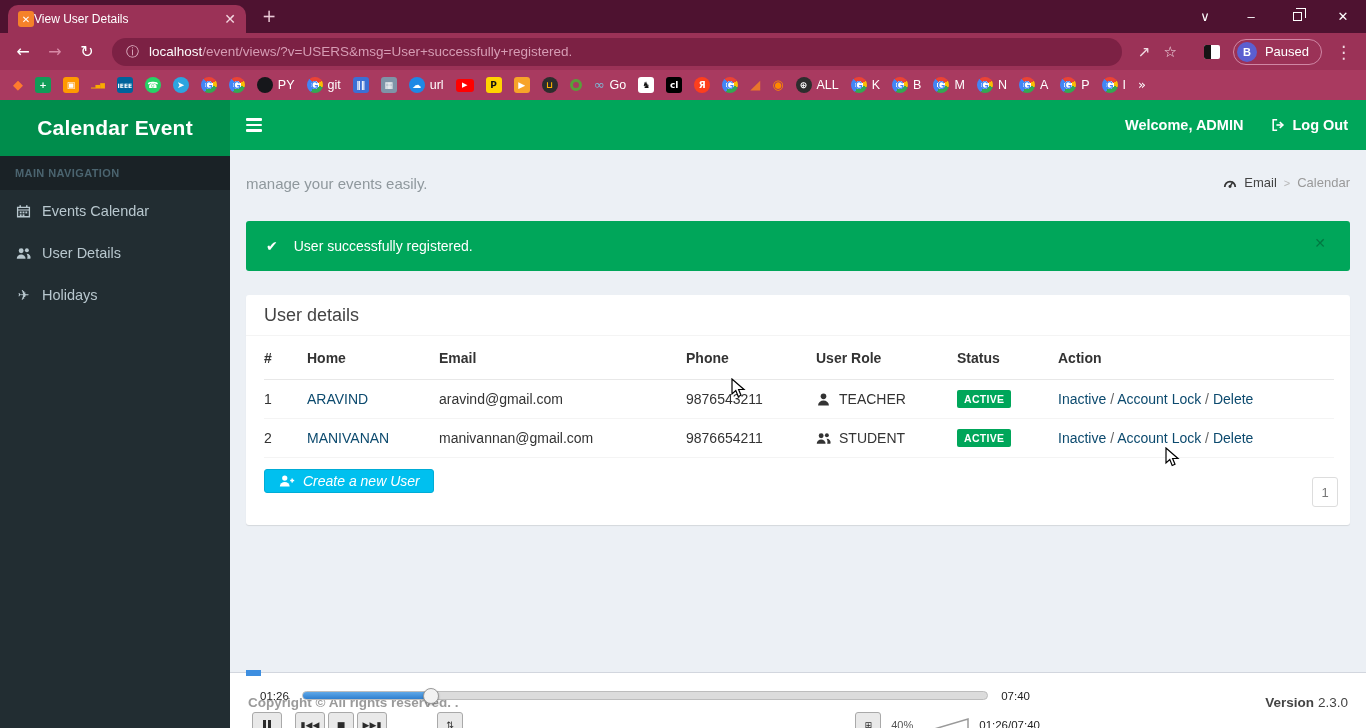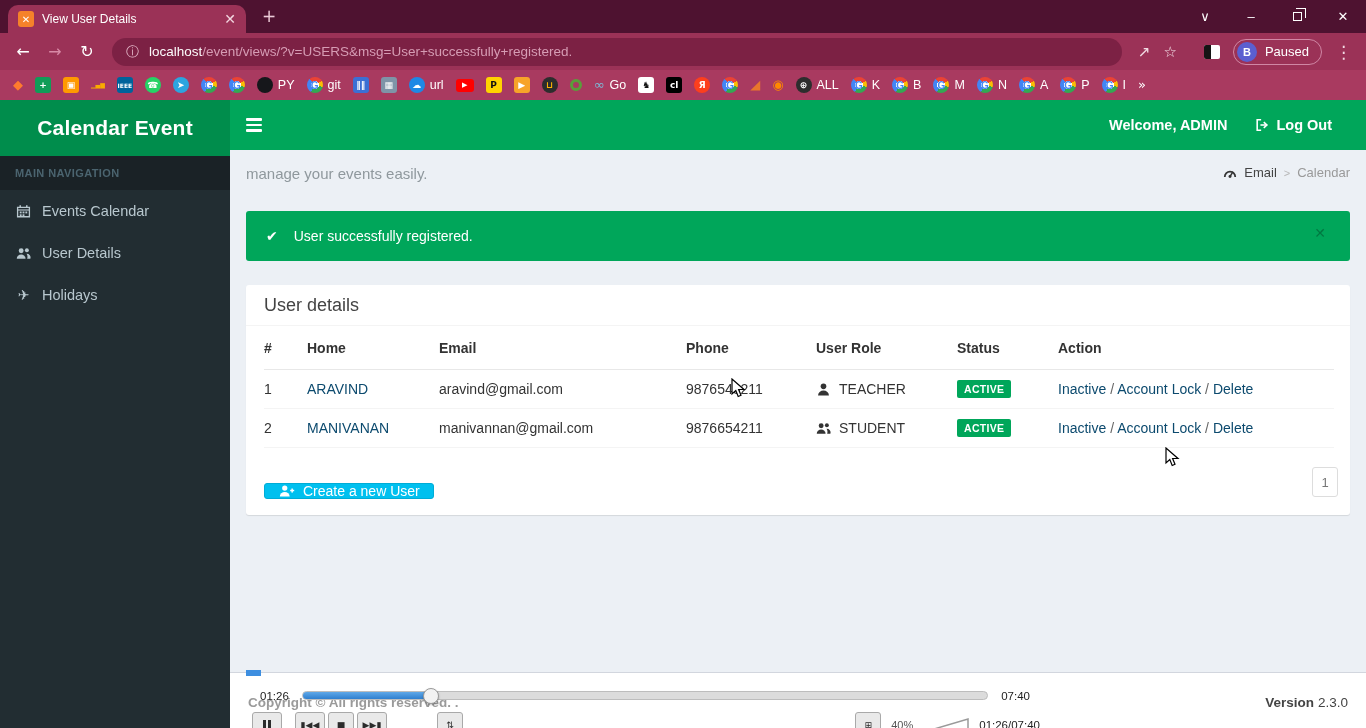--- a/index.html
+++ b/index.html
@@ -7,21 +7,21 @@
   body{font-family:"Liberation Sans",sans-serif;}
   .page{position:relative;width:1366px;height:728px;overflow:hidden;background:#ecf0f5;}
   .glyph{font-family:"DejaVu Sans",sans-serif;}
 
   
   .titlebar{height:33px;background:#4e1230;position:relative;display:flex;align-items:flex-end;}
   .tab{position:absolute;left:8px;top:5px;width:238px;height:28px;background:#9b3257;border-radius:10px 10px 0 0;
        display:flex;align-items:center;padding:0 10px;color:#fff;}
   .tab-fav{width:16px;height:16px;border-radius:3px;background:#f5822a;color:#fff;font-size:10px;font-weight:bold;
        display:flex;align-items:center;justify-content:center;flex:none;}
-  .tab-title{font-size:12px;margin-left:8px;white-space:nowrap;overflow:hidden;flex:1;}
+  .tab-title{font-size:12px;margin-left:0;white-space:nowrap;overflow:hidden;flex:1;}
   .tab-close{font-size:14px;color:#f3d6e0;margin-left:6px;cursor:default;}
   .newtab{position:absolute;left:262px;top:8px;color:#eccbd7;font-size:17px;line-height:17px;}
   .win-controls{position:absolute;right:0;top:0;height:33px;display:flex;align-items:center;color:#fff;}
   .win-btn{width:46px;height:33px;display:flex;align-items:center;justify-content:center;font-size:13px;}
   .restore-ic{width:9px;height:9px;border:1.3px solid #fff;position:relative;background:transparent;}
   .restore-ic::before{content:'';position:absolute;left:2.2px;top:-4.6px;width:9px;height:9px;
        border:1.3px solid #fff;border-left:none;border-bottom:none;}
 
   .toolbar{height:37px;background:#9b3257;display:flex;align-items:center;padding:0 10px;gap:6px;}
   .nav-ic{width:26px;text-align:center;font-size:16px;color:#fff;}
@@ -65,26 +65,26 @@
   .side-list{list-style:none;}
   .side-item{display:flex;align-items:flex-end;gap:10px;color:#b8c7ce;font-size:14.5px;padding:13px 15px;cursor:default;}
   .side-item .ic{width:17px;height:16px;flex:none;display:flex;align-items:center;justify-content:center;}
   .side-item svg{width:15px;height:15px;}
   .plane-g{font-family:"DejaVu Sans",sans-serif;font-size:14px;line-height:15px;}
 
   .main{flex:1;background:#ecf0f5;position:relative;min-width:0;}
   .navbar{height:50px;background:#00a65a;display:flex;align-items:center;color:#fff;}
   .hamburger{width:48px;height:50px;display:flex;flex-direction:column;align-items:center;justify-content:center;gap:3px;}
   .hamburger span{display:block;width:16px;height:2.4px;background:#fff;border-radius:1px;}
-  .nav-right{margin-left:auto;display:flex;align-items:center;gap:28px;padding-right:34px;}
+  .nav-right{margin-left:auto;display:flex;align-items:center;gap:28px;padding-right:18px;}
   .welcome{font-size:14.5px;font-weight:bold;}
   .logout{display:flex;align-items:center;gap:7px;font-size:14.5px;font-weight:bold;}
   .logout svg{width:14px;height:14px;}
 
-  .content-hd{margin:15px 16px 0;height:32px;display:flex;justify-content:space-between;align-items:flex-start;}
+  .content-hd{margin:25px 16px 0;height:32px;display:flex;justify-content:space-between;align-items:flex-start;}
   .subtitle{color:#8f989d;font-size:15px;}
   .breadcrumb{display:flex;align-items:center;gap:7px;font-size:13px;color:#444;}
   .breadcrumb svg{width:14px;height:14px;color:#333;}
   .crumb-sep{color:#b7b7b7;font-size:11px;}
   .crumb-current{color:#999;}
 
   .alert{margin:14px 16px 0;height:50px;background:#00a65a;border-radius:3px;color:#fff;
        display:flex;align-items:center;padding:0 20px;position:relative;}
   .alert-check{font-family:"DejaVu Sans",sans-serif;font-size:14px;margin-right:16px;}
   .alert-msg{font-size:14px;}
@@ -95,22 +95,22 @@
   .box-title{font-size:18px;color:#444;padding:10px 18px 9px;border-bottom:1px solid #f4f4f4;}
   table.users{border-collapse:collapse;margin:0 18px;width:1070px;table-layout:fixed;font-size:14px;color:#333;}
   table.users th{text-align:left;font-weight:bold;padding:14px 8px 13px 0;border-bottom:1px solid #e8e8e8;}
   table.users td{padding:10px 8px 10px 0;border-bottom:1px solid #f4f4f4;vertical-align:middle;}
   a.tlink{color:#0c4a6e;text-decoration:none;}
   .role-cell{display:flex;align-items:center;gap:8px;}
   .role-cell svg{width:15px;height:15px;flex:none;}
   .badge{display:inline-block;background:#00a65a;color:#fff;font-size:10.5px;font-weight:bold;
        padding:3px 7px;border-radius:2px;letter-spacing:0.3px;}
   .act-sep{color:#666;}
-  .create-btn{margin:35px 0 0 18px;height:16px;background:#00c0ef;border:1px solid #00acd6;border-radius:3px;
-       color:#fff;font-size:14px;font-family:"Liberation Sans",sans-serif;display:inline-flex;align-items:center;gap:8px;padding:0 13px;}
+  .create-btn{margin:11px 0 0 18px;height:24px;background:#00c0ef;border:1px solid #00acd6;border-radius:3px;
+       color:#fff;font-size:14px;font-family:"Liberation Sans",sans-serif;display:inline-flex;align-items:center;gap:8px;padding:0 13px;font-style:italic;}
   .create-btn svg{width:17px;height:14px;}
   .page-btn{position:absolute;right:12px;top:182px;width:26px;height:30px;background:#fff;border:1px solid #ddd;
        border-radius:3px;color:#777;font-size:13px;display:flex;align-items:center;justify-content:center;}
 
   .footer{position:absolute;left:0;right:0;bottom:0;height:56px;background:#fff;border-top:1px solid #d2d6de;
        padding:22px 18px 0;display:flex;justify-content:space-between;z-index:1;}
   .copyright{color:#9a9a9a;font-size:13.5px;font-weight:bold;}
   .version{color:#444;font-size:13.5px;}
   .version b{margin-right:4px;}
 

